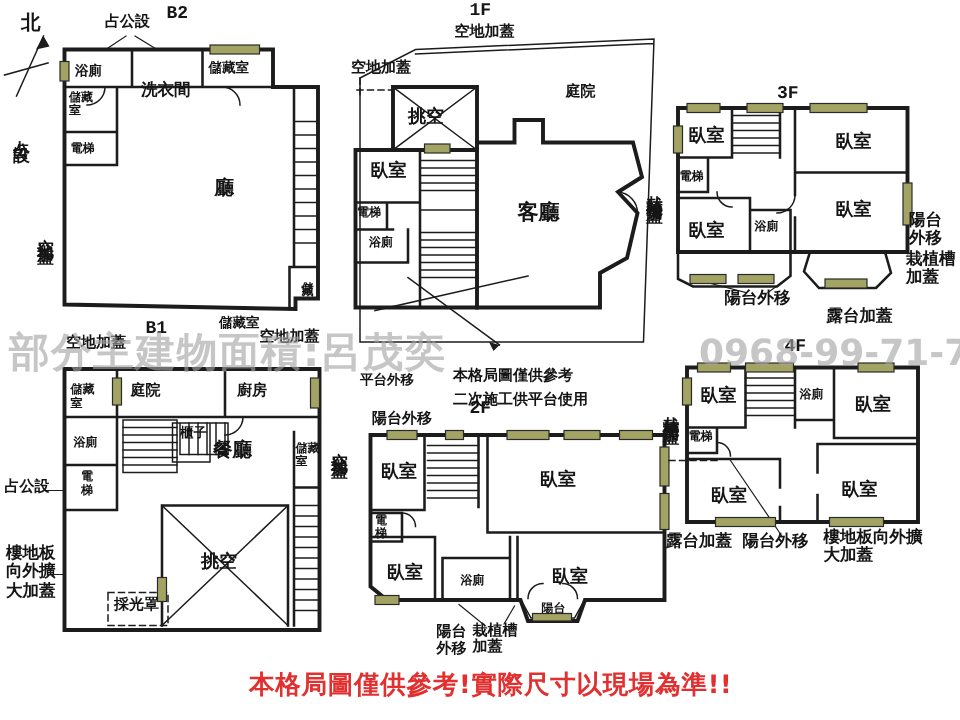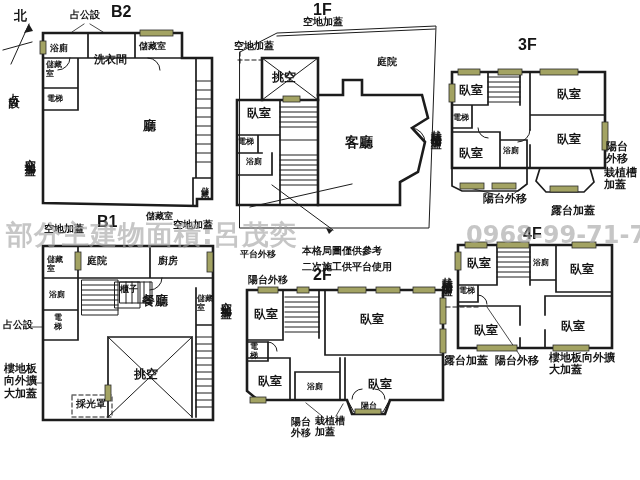--- a/index.html
+++ b/index.html
@@ -7,21 +7,21 @@
           font-family:"DejaVu Sans","Liberation Sans",sans-serif;}
   svg.linework{position:absolute;left:0;top:0;z-index:1;}
   .ln{stroke:#1c1c1c;fill:none;stroke-linecap:square;}
   .w3{stroke-width:2.6}.w2{stroke-width:1.7}.w1{stroke-width:1}.w08{stroke-width:.8}
   .dash{stroke-dasharray:4 3}
   .win{fill:#a3a363;stroke:#2a2a2a;stroke-width:.8}
   .fill{fill:#1c1c1c;stroke:none}
   .lbl{position:absolute;z-index:2;font-weight:bold;color:#151515;line-height:1.12;white-space:nowrap;}
   .fs8{font-size:8px}.fs9{font-size:9px}.fs10{font-size:10px}.fs11{font-size:11px}
   .fs12{font-size:12px}.fs13{font-size:13px}.fs14{font-size:14px}
-  .title{font-family:Liberation Sans, sans-serif;font-size:16px;font-weight:bold;}
+  .title{font-family:Liberation Mono, monospace;font-size:12px;font-weight:bold;}
   .v{writing-mode:vertical-rl;text-orientation:upright;letter-spacing:2px;}
   .wrap{white-space:normal;word-break:break-all;}
   .watermark{position:absolute;left:0;top:217px;width:640px;height:36px;z-index:5;
              color:rgba(163,163,163,.62);font-weight:bold;pointer-events:none;}
   .wm{position:absolute;white-space:nowrap;}
   .wm-cjk{left:6px;top:0;font-size:27px;letter-spacing:1px;}
   .wm-p1{left:287px;top:4px;font-size:24px;}
   .wm-p2{left:466px;top:4px;font-size:24px;}
   .disclaimer{position:absolute;left:166px;top:445px;z-index:6;color:#e23030;
               font-size:17px;font-weight:bold;letter-spacing:.5px;white-space:nowrap;}
@@ -180,21 +180,21 @@
   <div class="lbl fs12" style="left:254px;top:308px">臥室</div>
   <div class="lbl fs12" style="left:360px;top:313px">臥室</div>
   <div class="lbl fs8 wrap" style="left:250px;top:343px;width:10px">電梯</div>
   <div class="lbl fs12" style="left:258px;top:375px">臥室</div>
   <div class="lbl fs8" style="left:307px;top:383px">浴廁</div>
   <div class="lbl fs12" style="left:368px;top:378px">臥室</div>
   <div class="lbl fs8" style="left:361px;top:402px">陽台</div>
   <div class="lbl fs10 wrap" style="left:291px;top:416px;width:22px">陽台外移</div>
   <div class="lbl fs10 wrap" style="left:315px;top:415px;width:33px">栽植槽加蓋</div>
 
-  <div class="lbl title" style="left:518px;top:36px">3F</div>
+  <div class="lbl title" style="left:518px;top:56px">3F</div>
   <div class="lbl fs12" style="left:459px;top:84px">臥室</div>
   <div class="lbl fs12" style="left:557px;top:88px">臥室</div>
   <div class="lbl fs8" style="left:453px;top:114px">電梯</div>
   <div class="lbl fs12" style="left:557px;top:133px">臥室</div>
   <div class="lbl fs12" style="left:459px;top:147px">臥室</div>
   <div class="lbl fs8" style="left:503px;top:147px">浴廁</div>
   <div class="lbl fs11 v" style="left:429px;top:121px">栽植槽加蓋</div>
   <div class="lbl fs11 wrap" style="left:606px;top:141px;width:24px">陽台外移</div>
   <div class="lbl fs11 wrap" style="left:604px;top:167px;width:35px">栽植槽加蓋</div>
   <div class="lbl fs11" style="left:483px;top:193px">陽台外移</div>
@@ -210,14 +210,15 @@
   <div class="lbl fs11 v" style="left:440px;top:268px">栽植槽加蓋</div>
   <div class="lbl fs11" style="left:444px;top:355px">露台加蓋</div>
   <div class="lbl fs11" style="left:495px;top:355px">陽台外移</div>
   <div class="lbl fs11 wrap" style="left:549px;top:352px;width:66px">樓地板向外擴大加蓋</div>
 
   <div class="watermark">
     <span class="wm wm-cjk">部分主建物面積:呂茂奕</span>
     <span class="wm wm-p2">0968-99-71-75</span>
   </div>
 
+  <div class="disclaimer">本格局圖僅供參考!實際尺寸以現場為準!!</div>
 
 </div>
 
 </body></html>

